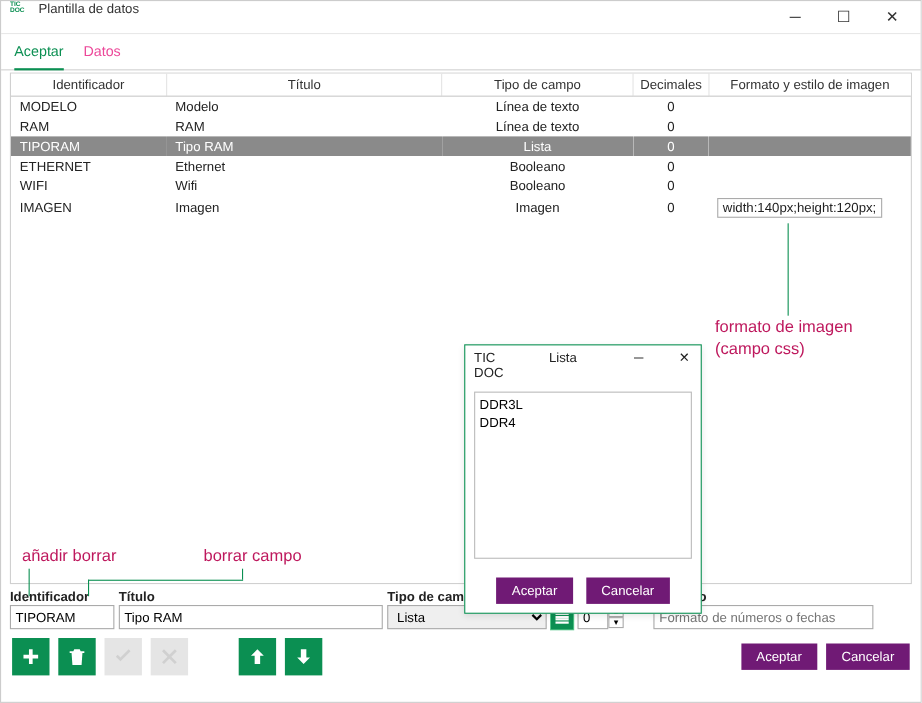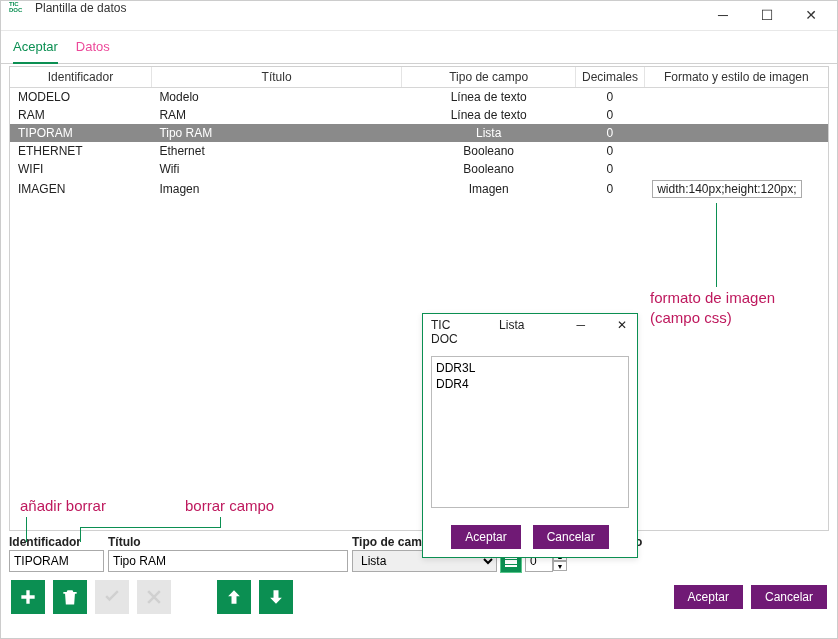--- a/index.html
+++ b/index.html
@@ -222,20 +222,21 @@
             <div class="spin">
               <button>▲</button>
               <button>▼</button>
             </div>
           </div>
         </div>
       </div>
     </div>
     <div class="fcol f-fmt" style="margin-left:6px;">
       <label>Formato</label>
+      <input type="text" placeholder="Formato de números o fechas" style="">
     </div>
   </div>
 
   <div class="bottom-bar">
     <div class="ibtn">
       <svg viewBox="0 0 24 24">
           <path d="M10 4h4v6h6v4h-6v6h-4v-6H4v-4h6z"></path>
         </svg>
     </div>
     <div class="ibtn">

